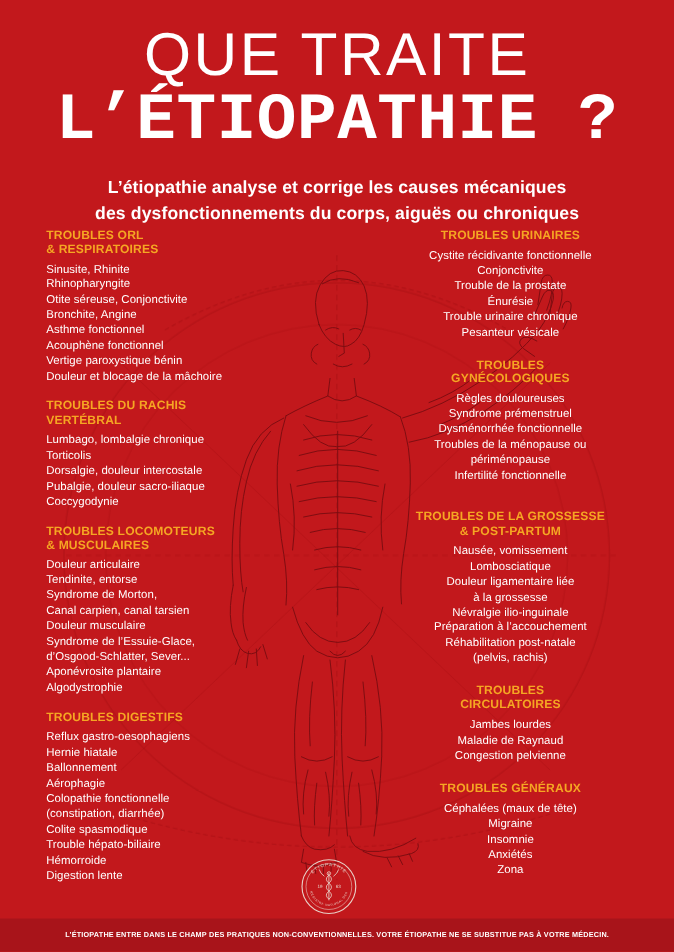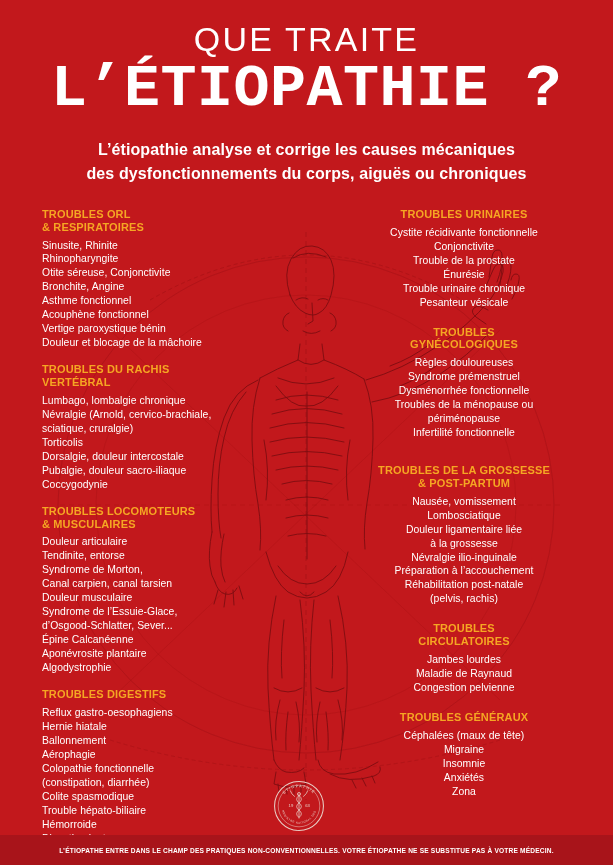--- a/index.html
+++ b/index.html
@@ -17,21 +17,21 @@
     position:absolute;
     left:0; top:0;
     width:613px; height:865px;
     pointer-events:none;
     z-index:0;
   }
 
   
   .header { position:relative; z-index:3; text-align:center; padding-top:22px; }
   .title-line1 {
-    font-size:34px;
+    font-size:55px;
     font-weight:300;
     letter-spacing:2.2px;
     line-height:1.0;
     color:#ffffff;
   }
   .title-line2 {
     font-size:60px;
     font-weight:bold;
     letter-spacing:0.5px;
     line-height:1.05;
@@ -224,40 +224,37 @@
         <li>Acouphène fonctionnel</li>
         <li>Vertige paroxystique bénin</li>
         <li>Douleur et blocage de la mâchoire</li>
       </ul>
     </div>
     <div class="section">
       <div class="sec-head" style="white-space: pre-line;">TROUBLES DU RACHIS
 VERTÉBRAL</div>
       <ul class="sec-list">
         <li>Lumbago, lombalgie chronique</li>
-        <li>Névralgie (Arnold, cervico-brachiale,
-sciatique, cruralgie)</li>
         <li>Torticolis</li>
         <li>Dorsalgie, douleur intercostale</li>
         <li>Pubalgie, douleur sacro-iliaque</li>
         <li>Coccygodynie</li>
       </ul>
     </div>
     <div class="section">
       <div class="sec-head" style="white-space: pre-line;">TROUBLES LOCOMOTEURS
 &amp; MUSCULAIRES</div>
       <ul class="sec-list">
         <li>Douleur articulaire</li>
         <li>Tendinite, entorse</li>
         <li>Syndrome de Morton,</li>
         <li>Canal carpien, canal tarsien</li>
         <li>Douleur musculaire</li>
         <li>Syndrome de l’Essuie-Glace,</li>
         <li>d’Osgood-Schlatter, Sever...</li>
-        <li>Épine Calcanéenne</li>
         <li>Aponévrosite plantaire</li>
         <li>Algodystrophie</li>
       </ul>
     </div>
     <div class="section">
       <div class="sec-head" style="white-space: pre-line;">TROUBLES DIGESTIFS</div>
       <ul class="sec-list">
         <li>Reflux gastro-oesophagiens</li>
         <li>Hernie hiatale</li>
         <li>Ballonnement</li>

